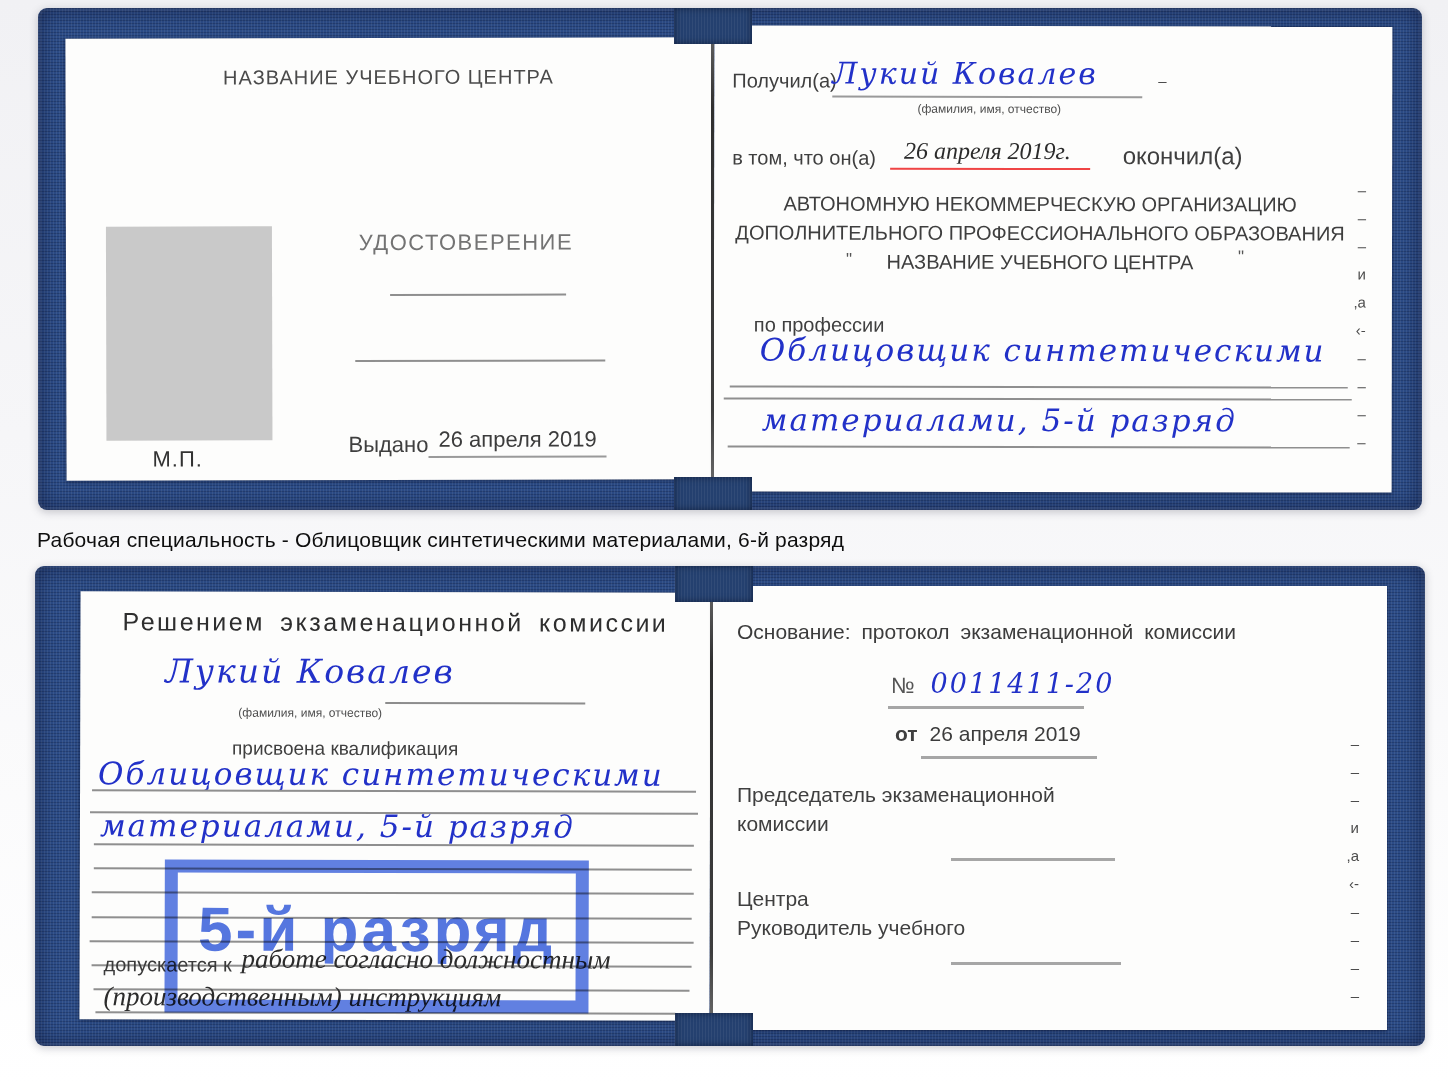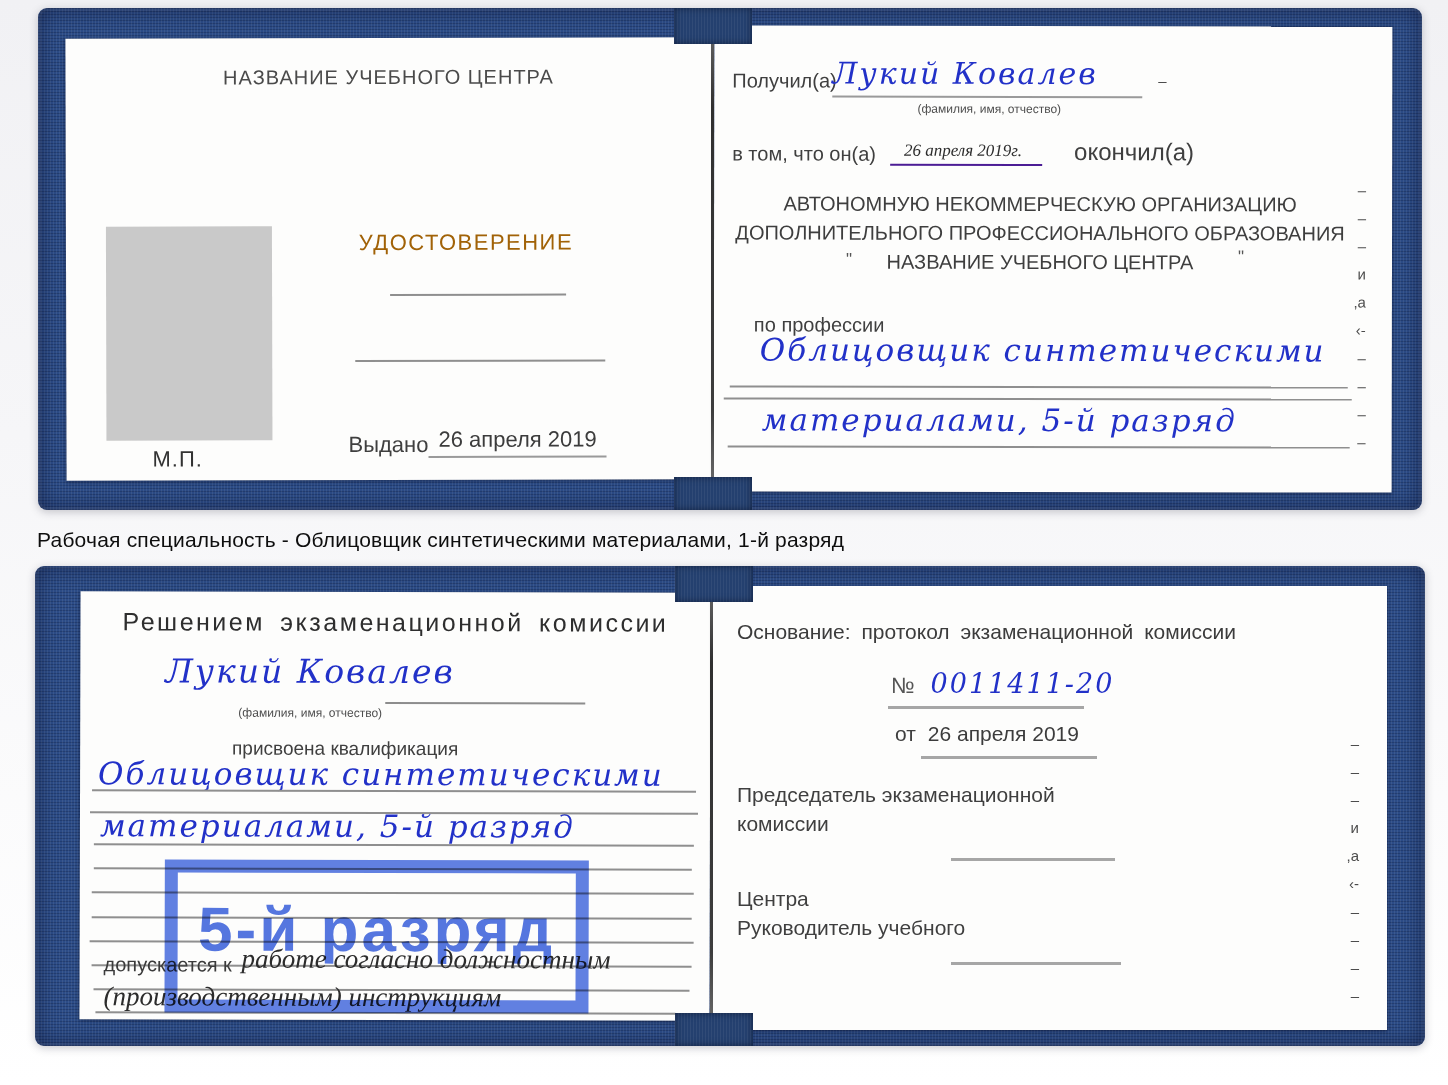--- a/index.html
+++ b/index.html
@@ -39,21 +39,21 @@
 
 <div class="stage">
 
   <div class="cover" style="left:38px;top:8px;width:1384px;height:502px;">
 
     <div class="page" style="left:28px;top:30px;width:646px;height:442px;transform:rotate(-.15deg);">
       <div class="abs center print" style="left:0;right:0;top:28px;font-size:20px;letter-spacing:1px;color:#4a4a4a;">НАЗВАНИЕ УЧЕБНОГО ЦЕНТРА</div>
 
       <div class="abs" style="left:40px;top:188px;width:166px;height:214px;background:#c9c9c9;"></div>
 
-      <div class="abs center print" style="left:210px;top:192px;width:380px;font-size:22px;letter-spacing:1.5px;color:#a16207;">УДОСТОВЕРЕНИЕ</div>
+      <div class="abs center print" style="left:210px;top:192px;width:380px;font-size:22px;letter-spacing:1.5px;color:#737373;">УДОСТОВЕРЕНИЕ</div>
 
       <div class="rule" style="left:324px;top:256px;width:176px;"></div>
 
       <div class="rule" style="left:289px;top:322px;width:250px;"></div>
 
       <div class="abs flexrow" style="left:266px;top:389px;margin-left:16px;">
         <span class="print" style="font-size:22px;">Выдано</span>
         <span class="print u2" style="font-size:22px;padding:0 10px 3px 10px;color:#3c3c3c;">26 апреля 2019</span>
       </div>
 
@@ -64,21 +64,21 @@
 
       <div class="abs print" style="left:18px;top:44px;font-size:20px;">Получил(а)</div>
       <div class="abs u2" style="left:118px;top:30px;width:310px;height:40px;">
         <span class="hw" style="font-size:30px;">Лукий Ковалев</span>
       </div>
       <div class="abs" style="left:444px;top:46px;font-size:15px;color:#4c4c4c;">–</div>
       <div class="abs center" style="left:130px;top:76px;width:290px;font-size:12px;color:#4e4e4e;">(фамилия, имя, отчество)</div>
 
       <div class="abs flexrow" style="left:18px;top:112px;">
         <span class="print" style="font-size:20px;">в том, что он(а)</span>
-        <span class="serif-val" style="font-size:17px;margin-left:14px;padding:0 20px 3px 14px;border-bottom:2px solid #4c1d95;">26 апреля 2019г.</span>
+        <span class="serif-val" style="font-size:24px;margin-left:14px;padding:0 20px 3px 14px;border-bottom:2px solid #ef4444;">26 апреля 2019г.</span>
         <span class="print" style="font-size:24px;margin-left:32px;">окончил(а)</span>
       </div>
 
       <div class="abs center" style="left:4px;top:164px;width:644px;font-size:20px;line-height:29px;color:#3e3e3e;">
         <div>АВТОНОМНУЮ НЕКОММЕРЧЕСКУЮ ОРГАНИЗАЦИЮ</div>
         <div>ДОПОЛНИТЕЛЬНОГО ПРОФЕССИОНАЛЬНОГО ОБРАЗОВАНИЯ</div>
         <div style="position:relative;">
           <span class="abs" style="left:128px;top:-3px;font-size:17px;color:#555;">"</span>
           <span>НАЗВАНИЕ УЧЕБНОГО ЦЕНТРА</span>
           <span class="abs" style="right:118px;top:-6px;font-size:17px;color:#555;">"</span>
@@ -104,21 +104,21 @@
           <span class="mark">–</span>
           <span class="mark">–</span>
         </div>
     </div>
 
     <div class="spine" style="left:673px;top:14px;height:474px;"></div>
     <div class="notch" style="left:636px;top:0;height:36px;"></div>
     <div class="notch" style="left:636px;bottom:0;height:33px;"></div>
   </div>
 
-  <div class="caption" style="left:37px;top:528px;">Рабочая специальность - Облицовщик синтетическими материалами, 1-й разряд</div>
+  <div class="caption" style="left:37px;top:528px;">Рабочая специальность - Облицовщик синтетическими материалами, 6-й разряд</div>
 
   <div class="cover" style="left:35px;top:566px;width:1390px;height:480px;">
 
     <div class="page" style="left:45px;top:26px;width:630px;height:428px;transform:rotate(.15deg);">
 
       <div class="abs center print" style="left:0;right:0;top:16px;font-size:25px;letter-spacing:2.5px;word-spacing:6px;color:#2e2e2e;">Решением экзаменационной комиссии</div>
 
       <div class="abs hw" style="left:85px;top:60px;font-size:33px;">Лукий Ковалев</div>
       <div class="rule" style="left:305px;top:110px;width:200px;border-top-color:#8d8d8d;"></div>
       <div class="abs center" style="left:130px;top:114px;width:200px;font-size:12px;color:#4e4e4e;">(фамилия, имя, отчество)</div>
@@ -151,21 +151,21 @@
 
       <div class="abs print" style="left:24px;top:34px;font-size:21px;word-spacing:5px;color:#3c3c3c;">Основание: протокол экзаменационной комиссии</div>
 
       <div class="abs flexrow" style="left:178px;top:82px;">
         <span class="print" style="font-size:22px;color:#555;">№</span>
         <span class="hw" style="font-size:27px;margin-left:16px;">0011411-20</span>
       </div>
       <div class="thickline" style="left:175px;top:120px;width:196px;"></div>
 
       <div class="abs flexrow" style="left:182px;top:136px;">
-        <span class="print" style="font-size:21px;">от</span>
+        <span class="print" style="font-size:21px;font-weight:bold;">от</span>
         <span class="print" style="font-size:21px;margin-left:12px;color:#3c3c3c;">26 апреля 2019</span>
       </div>
       <div class="thickline" style="left:208px;top:170px;width:176px;"></div>
 
       <div class="abs print" style="left:24px;top:194px;font-size:21px;line-height:29px;">
         <div>Председатель экзаменационной</div>
         <div>комиссии</div>
       </div>
       <div class="thickline" style="left:238px;top:272px;width:164px;"></div>
 

